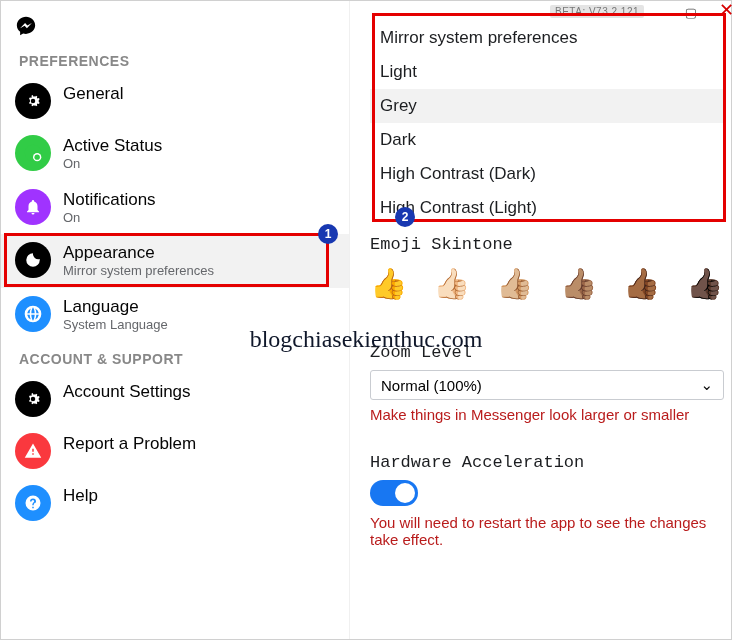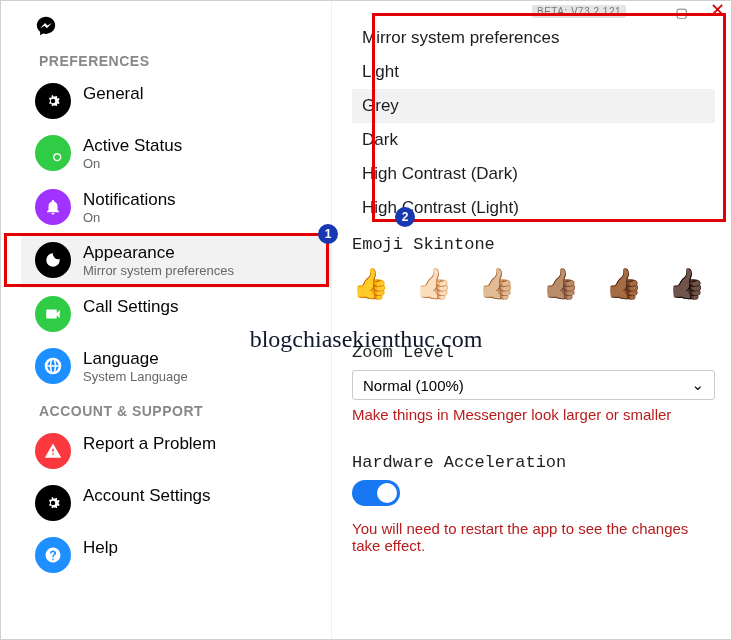--- a/index.html
+++ b/index.html
@@ -5,21 +5,21 @@
   * { box-sizing: border-box; margin: 0; padding: 0; }
   body {
     font-family: -apple-system, BlinkMacSystemFont, "Segoe UI", Helvetica, Arial, sans-serif;
     background: #fff;
     width: 732px;
     height: 640px;
     overflow: hidden;
     position: relative;
   }
   .app { display: flex; width: 100%; height: 100%; border: 1px solid #d0d0d0; }
-  .sidebar { width: 311px; flex-shrink: 0; padding: 8px 0; border-right: 1px solid #f0f0f0; margin-left: 20px; }
+  .sidebar { width: 349px; flex-shrink: 0; padding: 8px 0; border-right: 1px solid #f0f0f0; }
   .titlebar-left { padding: 6px 14px 2px 14px; }
   .section-label {
     color: #888;
     font-size: 14px;
     font-weight: 600;
     padding: 10px 18px 6px 18px;
     letter-spacing: 0.5px;
   }
   .nav-item {
     display: flex;
@@ -184,65 +184,55 @@
         <svg width="18" height="18" viewBox="0 0 24 24" fill="#fff">
             <path d="M12 3a9 9 0 109 9c0-.5 0-1-.1-1.4A7 7 0 0112 3z"></path>
           </svg>
       </div>
       <div class="nav-texts">
         <div class="nav-title">Appearance</div>
         <div class="nav-sub">Mirror system preferences</div>
       </div>
     </div>
 
-    <div class="nav-item">
-      <div class="nav-icon" style="background:#31cc46">
-        <svg width="18" height="18" viewBox="0 0 24 24" fill="#fff">
-            <path d="M17 10.5V7a1 1 0 00-1-1H4a1 1 0 00-1 1v10a1 1 0 001 1h12a1 1 0 001-1v-3.5l4 4v-11l-4 4z"></path>
-          </svg>
-      </div>
-      <div class="nav-texts">
-          <div class="nav-title">Call Settings</div>
-        </div>
-    </div>
 
     <div class="nav-item">
       <div class="nav-icon" style="background:#1e8fff">
         <svg width="20" height="20" viewBox="0 0 24 24" fill="#fff">
             <path d="M12 2a10 10 0 100 20 10 10 0 000-20zm7 9h-3a16 16 0 00-1.3-5.6A8 8 0 0119 11zM12 4c.8 1.2 1.9 3.4 2 7h-4c.1-3.6 1.2-5.8 2-7zM5 13h3a16 16 0 001.3 5.6A8 8 0 015 13zm3-2H5a8 8 0 014.3-5.6A16 16 0 008 11zm4 9c-.8-1.2-1.9-3.4-2-7h4c-.1 3.6-1.2 5.8-2 7zm2.7-1.4A16 16 0 0016 13h3a8 8 0 01-4.3 5.6z"></path>
           </svg>
       </div>
       <div class="nav-texts">
         <div class="nav-title">Language</div>
         <div class="nav-sub">System Language</div>
       </div>
     </div>
 
     <div class="section-label">ACCOUNT &amp; SUPPORT</div>
 
 
     <div class="nav-item">
+      <div class="nav-icon" style="background:#000">
+        <svg width="18" height="18" viewBox="0 0 24 24" fill="#fff">
+            <path d="M19.4 13l.6-1-.6-1 1.5-1.2-1-1.7-1.9.5-.8-.8.5-1.9-1.7-1-1.2 1.5-1-.6-1 .6L11.6 4l-1.7 1 .5 1.9-.8.8-1.9-.5-1 1.7L8.2 11l-.6 1 .6 1-1.5 1.2 1 1.7 1.9-.5.8.8-.5 1.9 1.7 1 1.2-1.5 1 .6 1-.6 1.2 1.5 1.7-1-.5-1.9.8-.8 1.9.5 1-1.7L19.4 13zM12 15a3 3 0 110-6 3 3 0 010 6z"></path>
+          </svg>
+      </div>
+      <div class="nav-texts">
+          <div class="nav-title">Account Settings</div>
+        </div>
+    </div>
+
+    <div class="nav-item">
       <div class="nav-icon" style="background:#fa383e">
         <svg width="18" height="18" viewBox="0 0 24 24" fill="#fff">
             <path d="M12 2L1 21h22L12 2zm1 15h-2v-2h2v2zm0-4h-2V9h2v4z"></path>
           </svg>
       </div>
       <div class="nav-texts">
           <div class="nav-title">Report a Problem</div>
-        </div>
-    </div>
-
-    <div class="nav-item">
-      <div class="nav-icon" style="background:#000">
-        <svg width="18" height="18" viewBox="0 0 24 24" fill="#fff">
-            <path d="M19.4 13l.6-1-.6-1 1.5-1.2-1-1.7-1.9.5-.8-.8.5-1.9-1.7-1-1.2 1.5-1-.6-1 .6L11.6 4l-1.7 1 .5 1.9-.8.8-1.9-.5-1 1.7L8.2 11l-.6 1 .6 1-1.5 1.2 1 1.7 1.9-.5.8.8-.5 1.9 1.7 1 1.2-1.5 1 .6 1-.6 1.2 1.5 1.7-1-.5-1.9.8-.8 1.9.5 1-1.7L19.4 13zM12 15a3 3 0 110-6 3 3 0 010 6z"></path>
-          </svg>
-      </div>
-      <div class="nav-texts">
-          <div class="nav-title">Account Settings</div>
         </div>
     </div>
 
     <div class="nav-item">
       <div class="nav-icon" style="background:#1e8fff">
         <svg width="18" height="18" viewBox="0 0 24 24" fill="#fff">
             <path d="M12 2a10 10 0 100 20 10 10 0 000-20zm1 17h-2v-2h2v2zm2.1-7.8l-.9.9c-.7.7-1.2 1.3-1.2 2.9h-2v-.5c0-1.1.5-2.1 1.2-2.8l1.2-1.3A2 2 0 0012 8a2 2 0 00-2 2H8a4 4 0 118 0c0 .9-.4 1.7-.9 2.2z"></path>
           </svg>
       </div>
       <div class="nav-texts">
@@ -280,21 +270,21 @@
 
     <div class="sec-heading" style="margin-top:24px">Zoom Level</div>
     <div class="select-box">
       <span>Normal (100%)</span>
       <span>⌄</span>
     </div>
     <div class="note">Make things in Messenger look larger or smaller</div>
 
     <div class="sec-heading" style="margin-top:30px">Hardware Acceleration</div>
     <div class="toggle"></div>
-    <div class="note" style="margin-top:14px">You will need to restart the app to see the changes take effect.</div>
+    <div class="note" style="margin-top:8px">You will need to restart the app to see the changes take effect.</div>
   </div>
 
   <div class="highlight-box" style="left:4px; top:233px; width:325px; height:54px;"></div>
   <div class="num-badge" style="left:318px; top:224px;">1</div>
 
   <div class="highlight-box" style="left:372px; top:13px; width:354px; height:209px;"></div>
   <div class="num-badge" style="left:395px; top:207px;">2</div>
 
   <div class="watermark">blogchiasekienthuc.com</div>
 </div>

